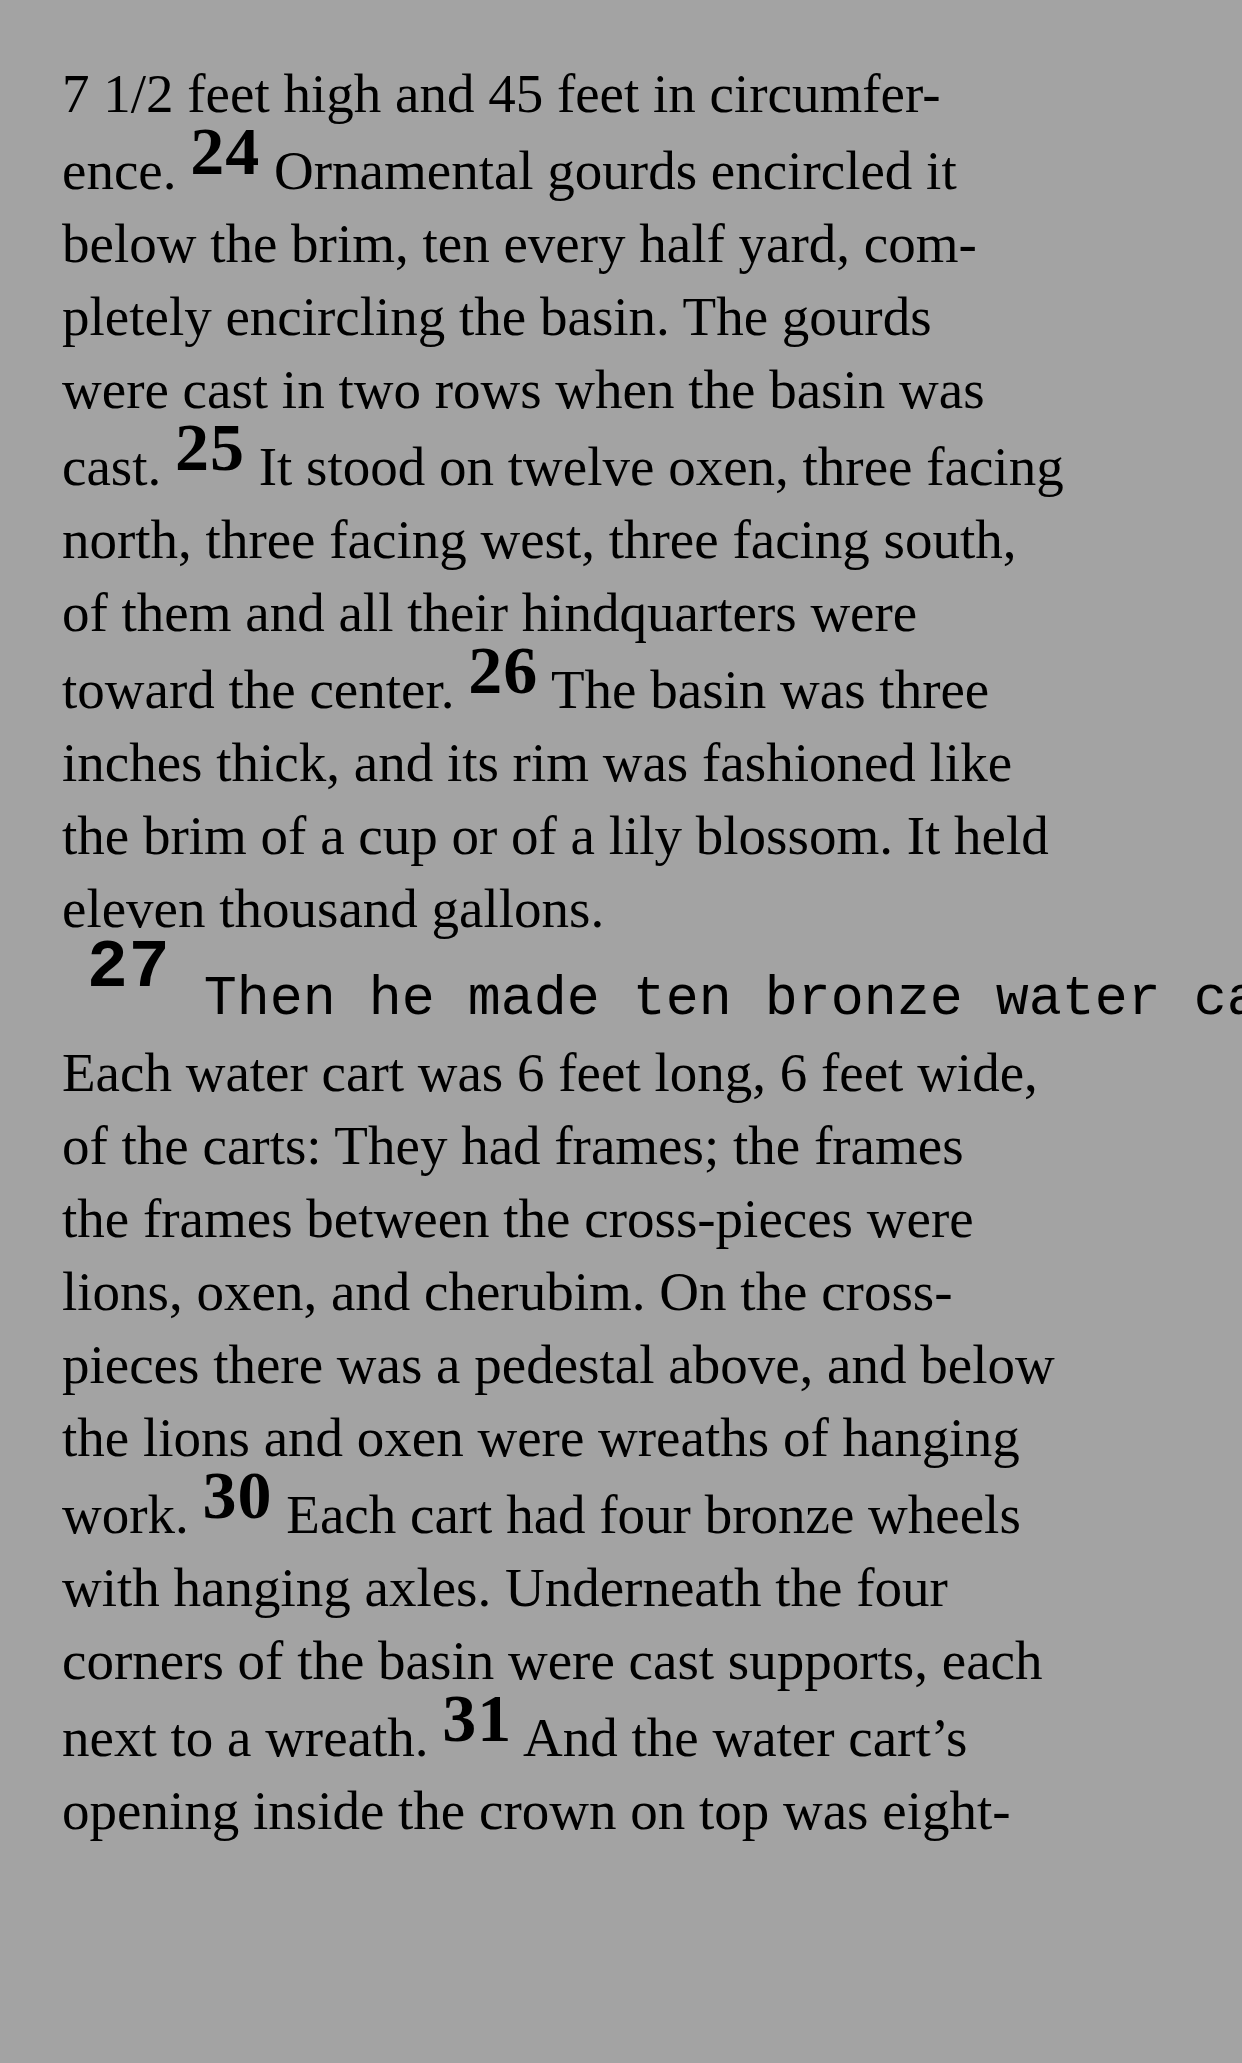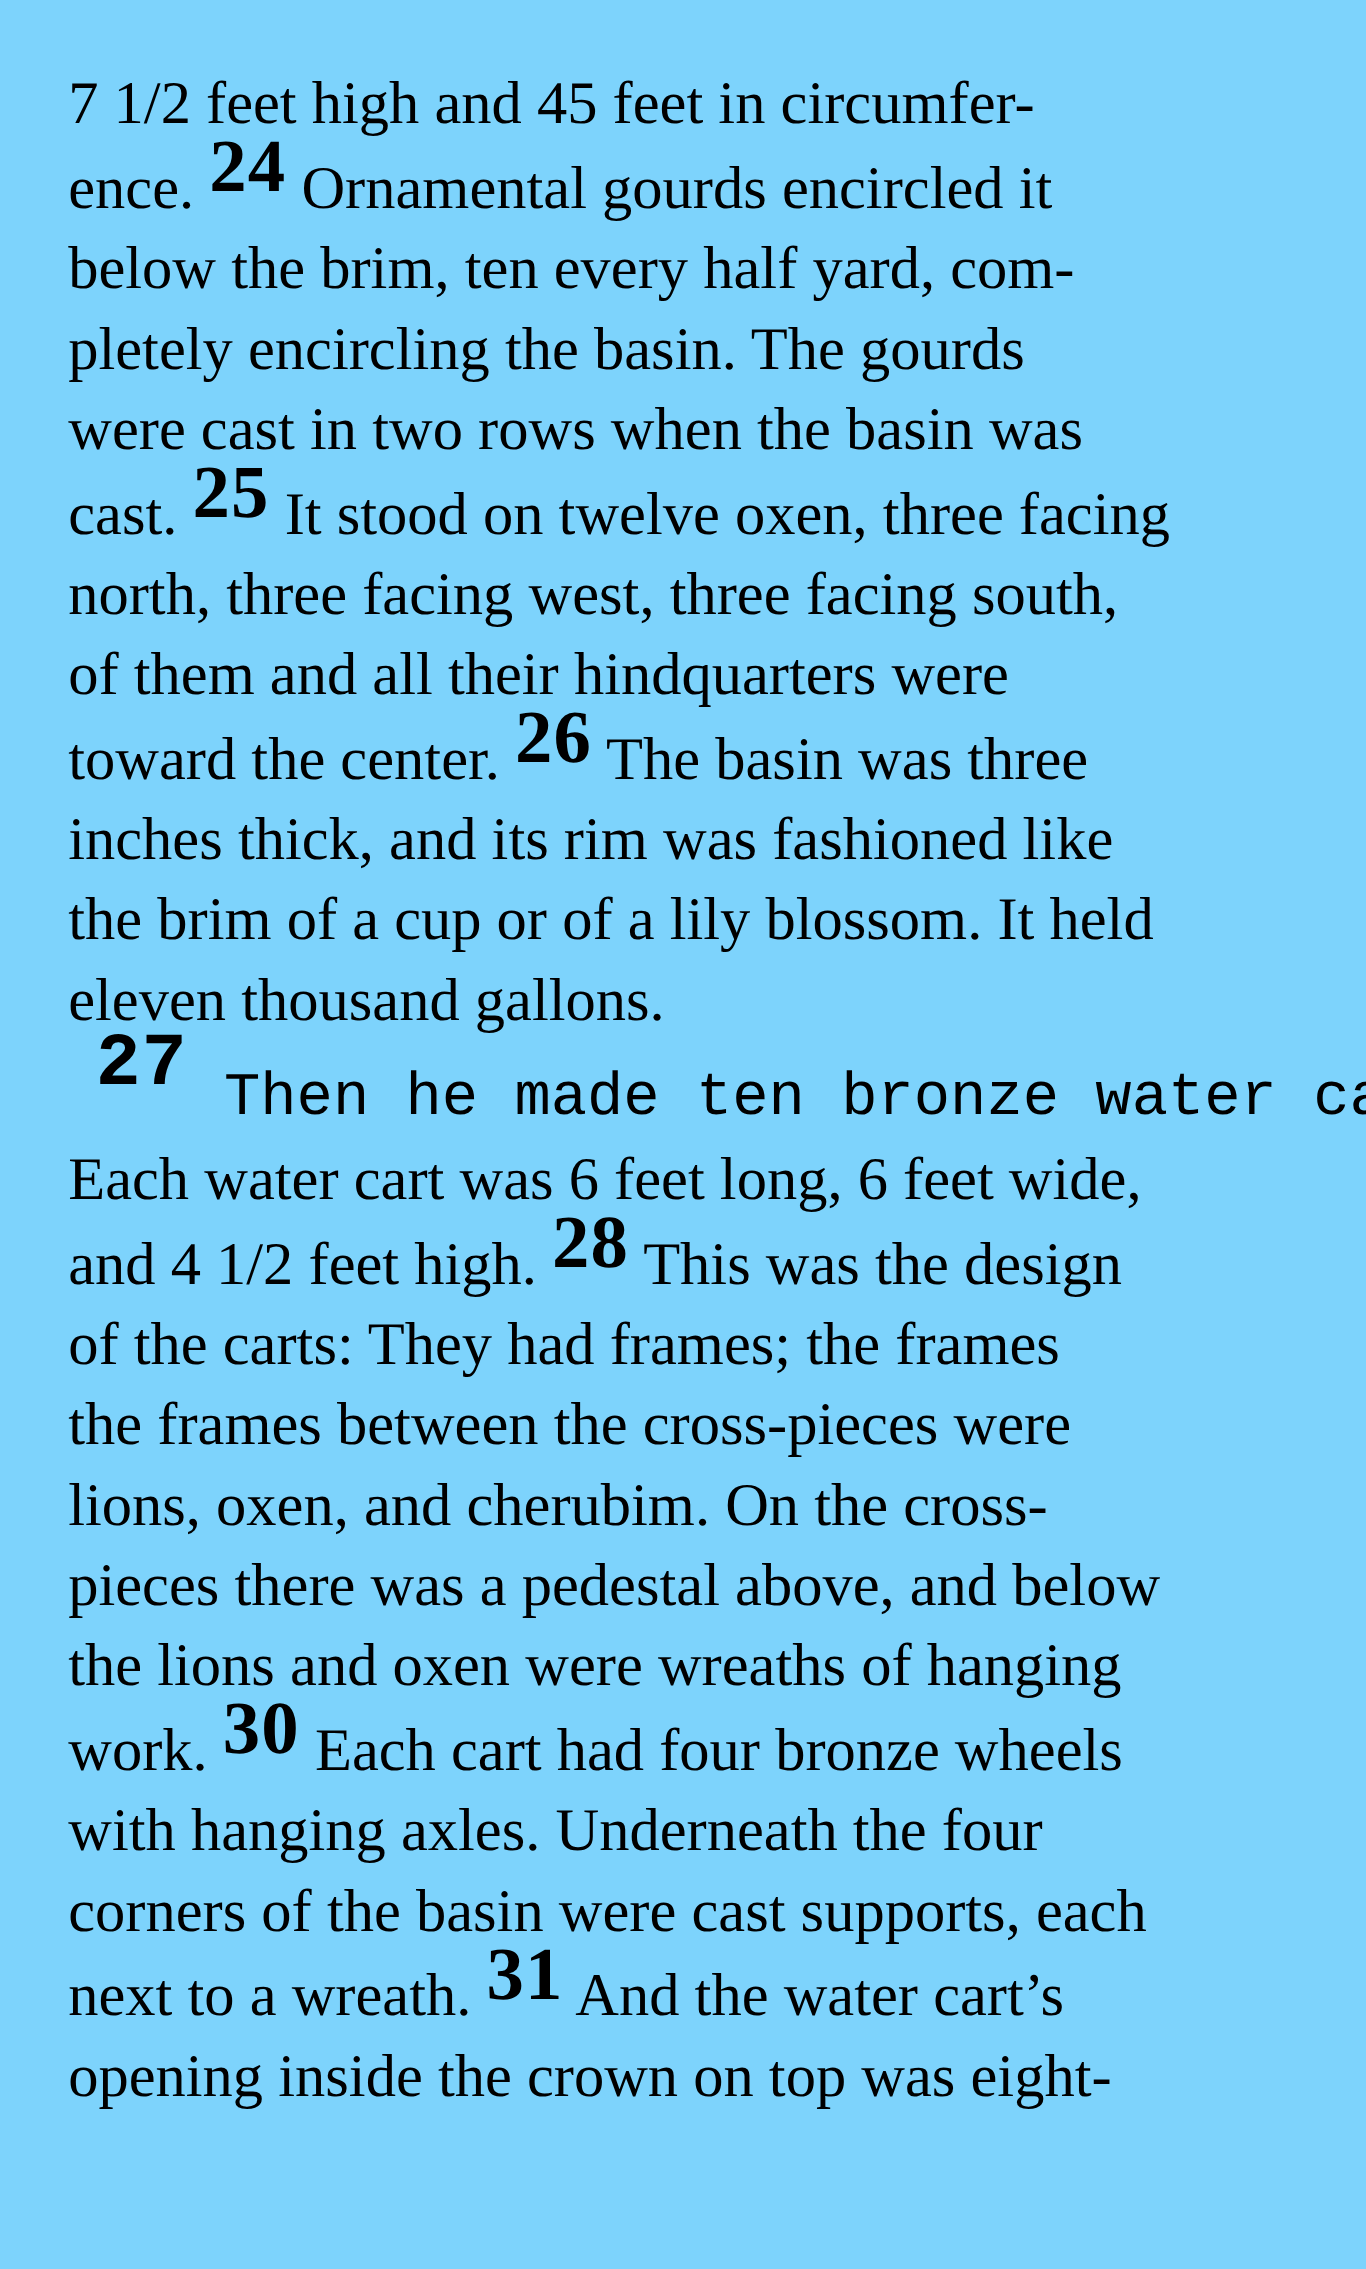--- a/index.html
+++ b/index.html
@@ -9,21 +9,21 @@
   }
   body {
     width: 1242px;
     height: 2063px;
     overflow: hidden;
   }
   .page {
     box-sizing: border-box;
     width: 1242px;
     height: 2063px;
-    background: #7dd3fc;
+    background: #a3a3a3;
     padding: 57px 40px 20px 62px;
     font-family: "Liberation Serif", "DejaVu Serif", serif;
     font-size: 55px;
     line-height: 73px;
     color: #000000;
     -webkit-font-smoothing: antialiased;
   }
   .para {
     margin: 0;
     padding: 0;
@@ -64,21 +64,20 @@
         <div class="line"><span>north, three facing west, three facing south,</span></div>
         <div class="line"><span>of them and all their hindquarters were</span></div>
         <div class="line"><span>toward the center. </span><span class="vnum">26</span><span> The basin was three</span></div>
         <div class="line"><span>inches thick, and its rim was fashioned like</span></div>
         <div class="line"><span>the brim of a cup or of a lily blossom. It held</span></div>
         <div class="line"><span>eleven thousand gallons.</span></div>
       </div>
       <div class="para indent">
         <div class="line"><span class="vnum lead">27</span><span> Then he made ten bronze water carts.</span></div>
         <div class="line"><span>Each water cart was 6 feet long, 6 feet wide,</span></div>
-        <div class="line"><span>and 4 1/2 feet high. </span><span class="vnum">28</span><span> This was the design</span></div>
         <div class="line"><span>of the carts: They had frames; the frames</span></div>
         <div class="line"><span>the frames between the cross-pieces were</span></div>
         <div class="line"><span>lions, oxen, and cherubim. On the cross-</span></div>
         <div class="line"><span>pieces there was a pedestal above, and below</span></div>
         <div class="line"><span>the lions and oxen were wreaths of hanging</span></div>
         <div class="line"><span>work. </span><span class="vnum">30</span><span> Each cart had four bronze wheels</span></div>
         <div class="line"><span>with hanging axles. Underneath the four</span></div>
         <div class="line"><span>corners of the basin were cast supports, each</span></div>
         <div class="line"><span>next to a wreath. </span><span class="vnum">31</span><span> And the water cart’s</span></div>
         <div class="line"><span>opening inside the crown on top was eight-</span></div>

